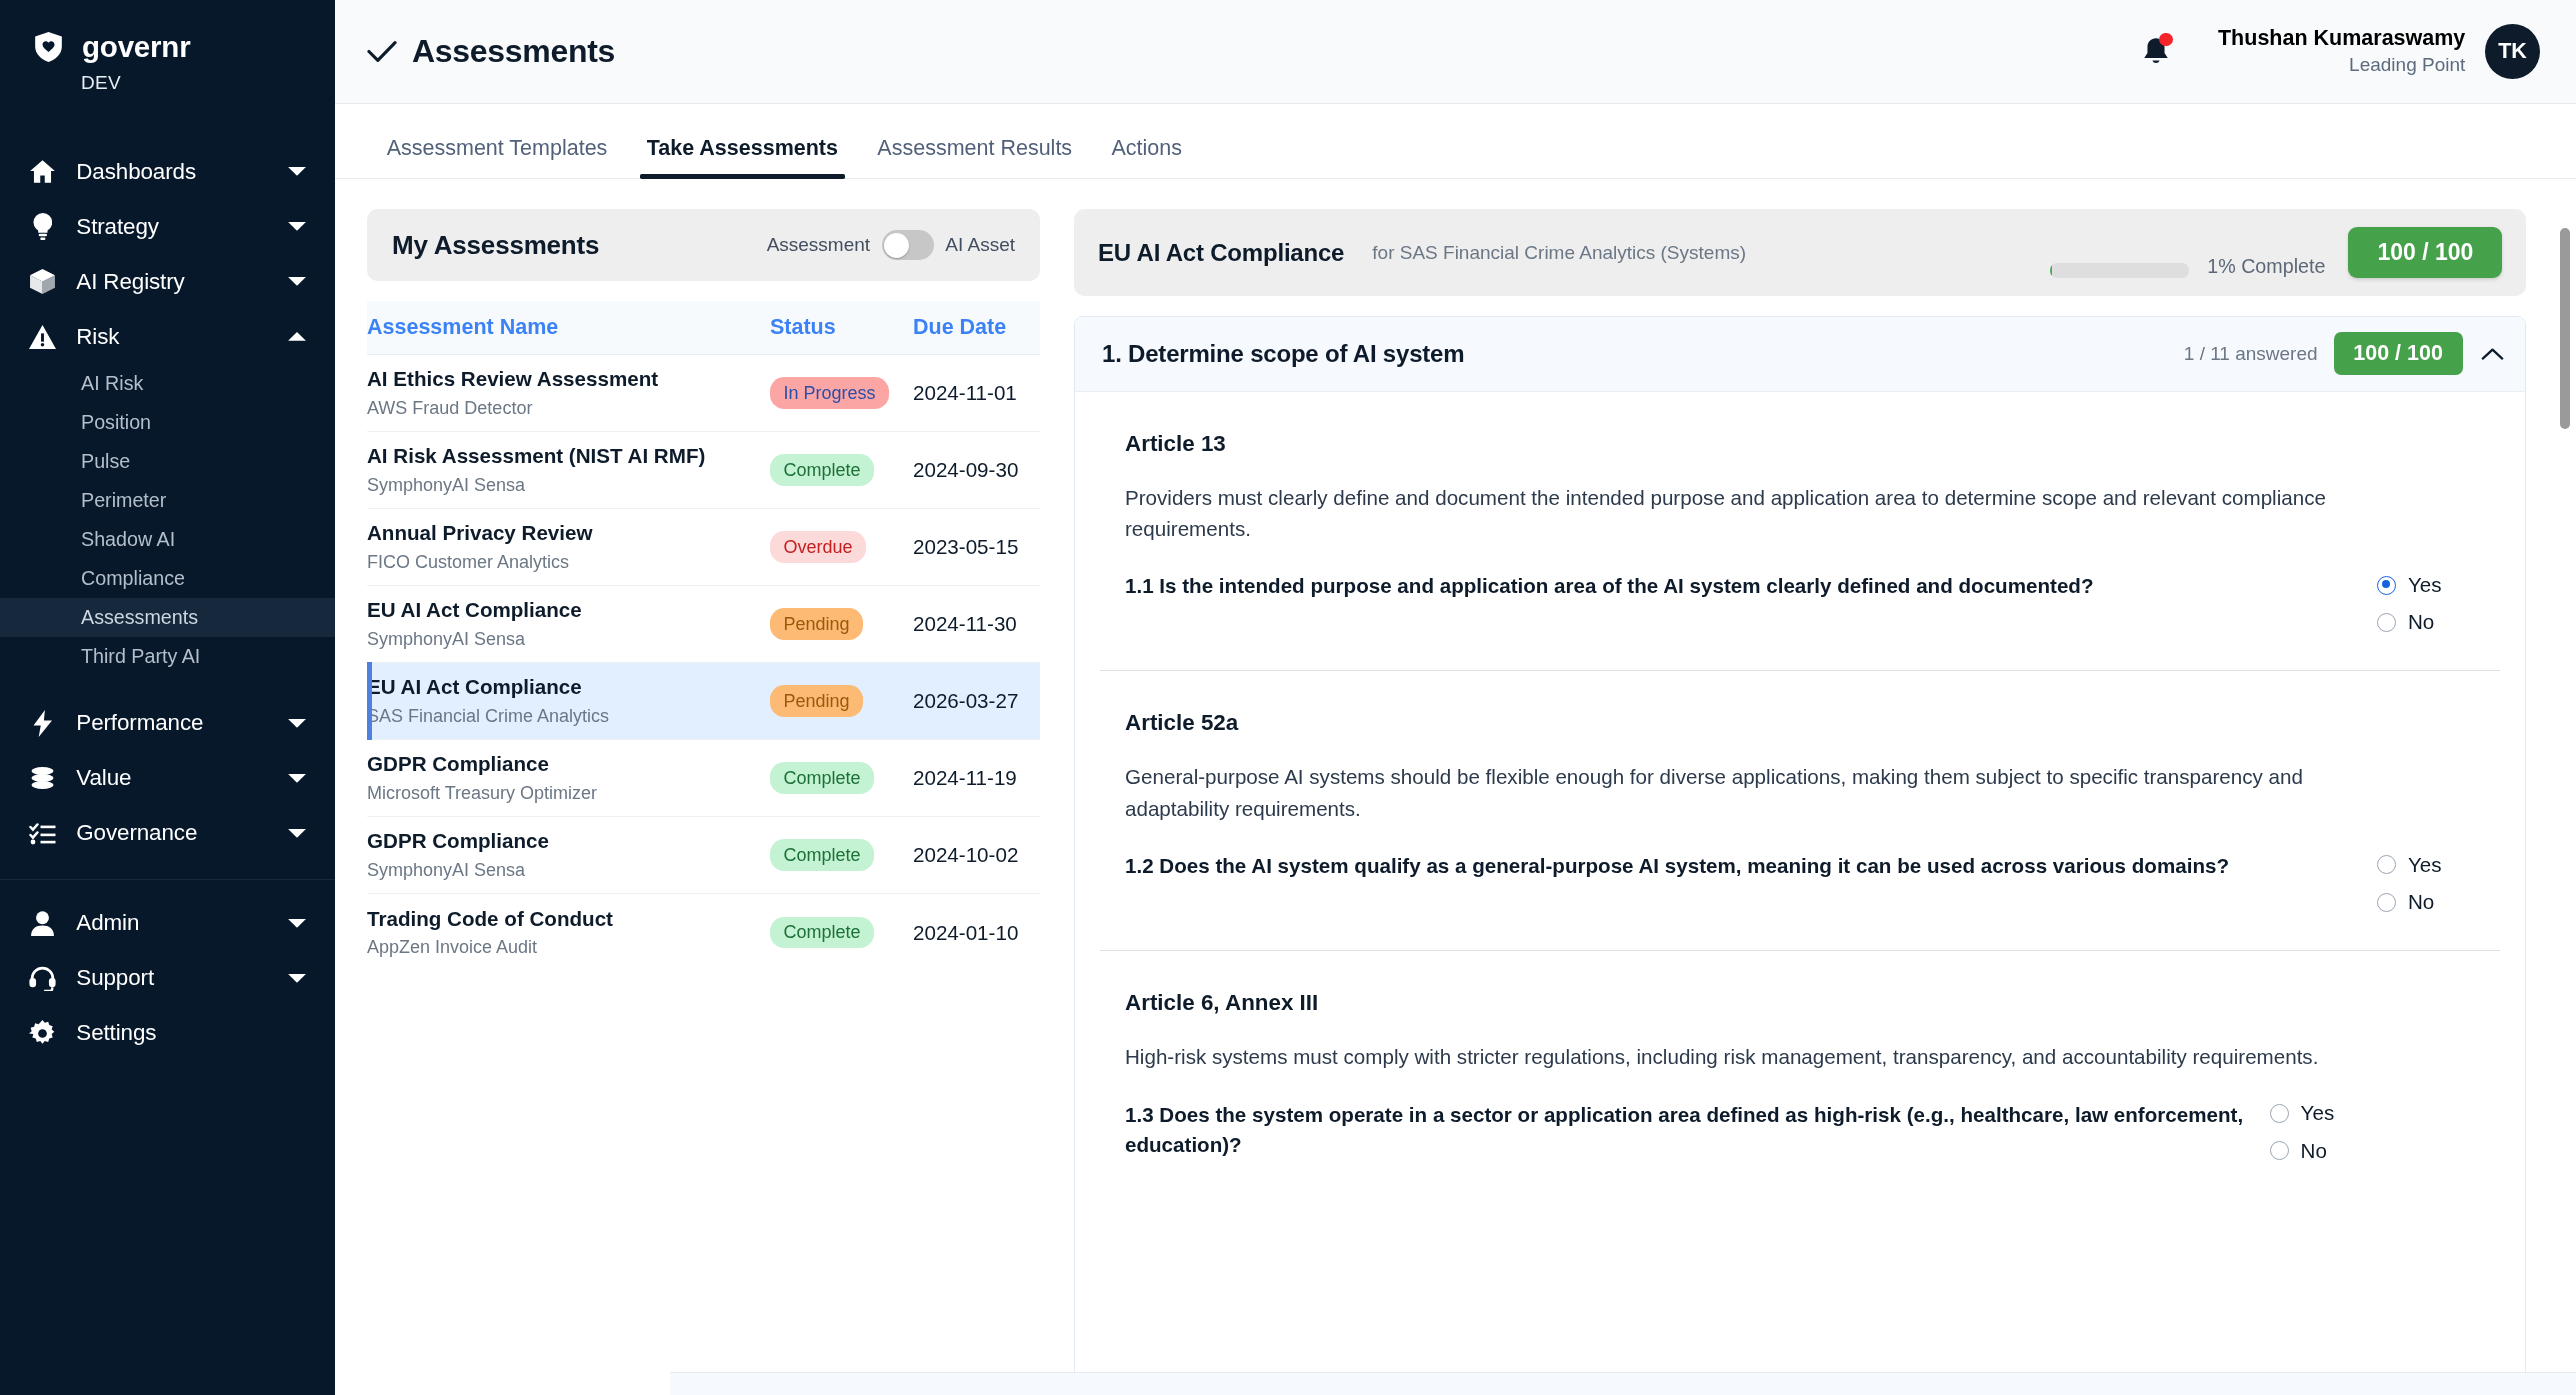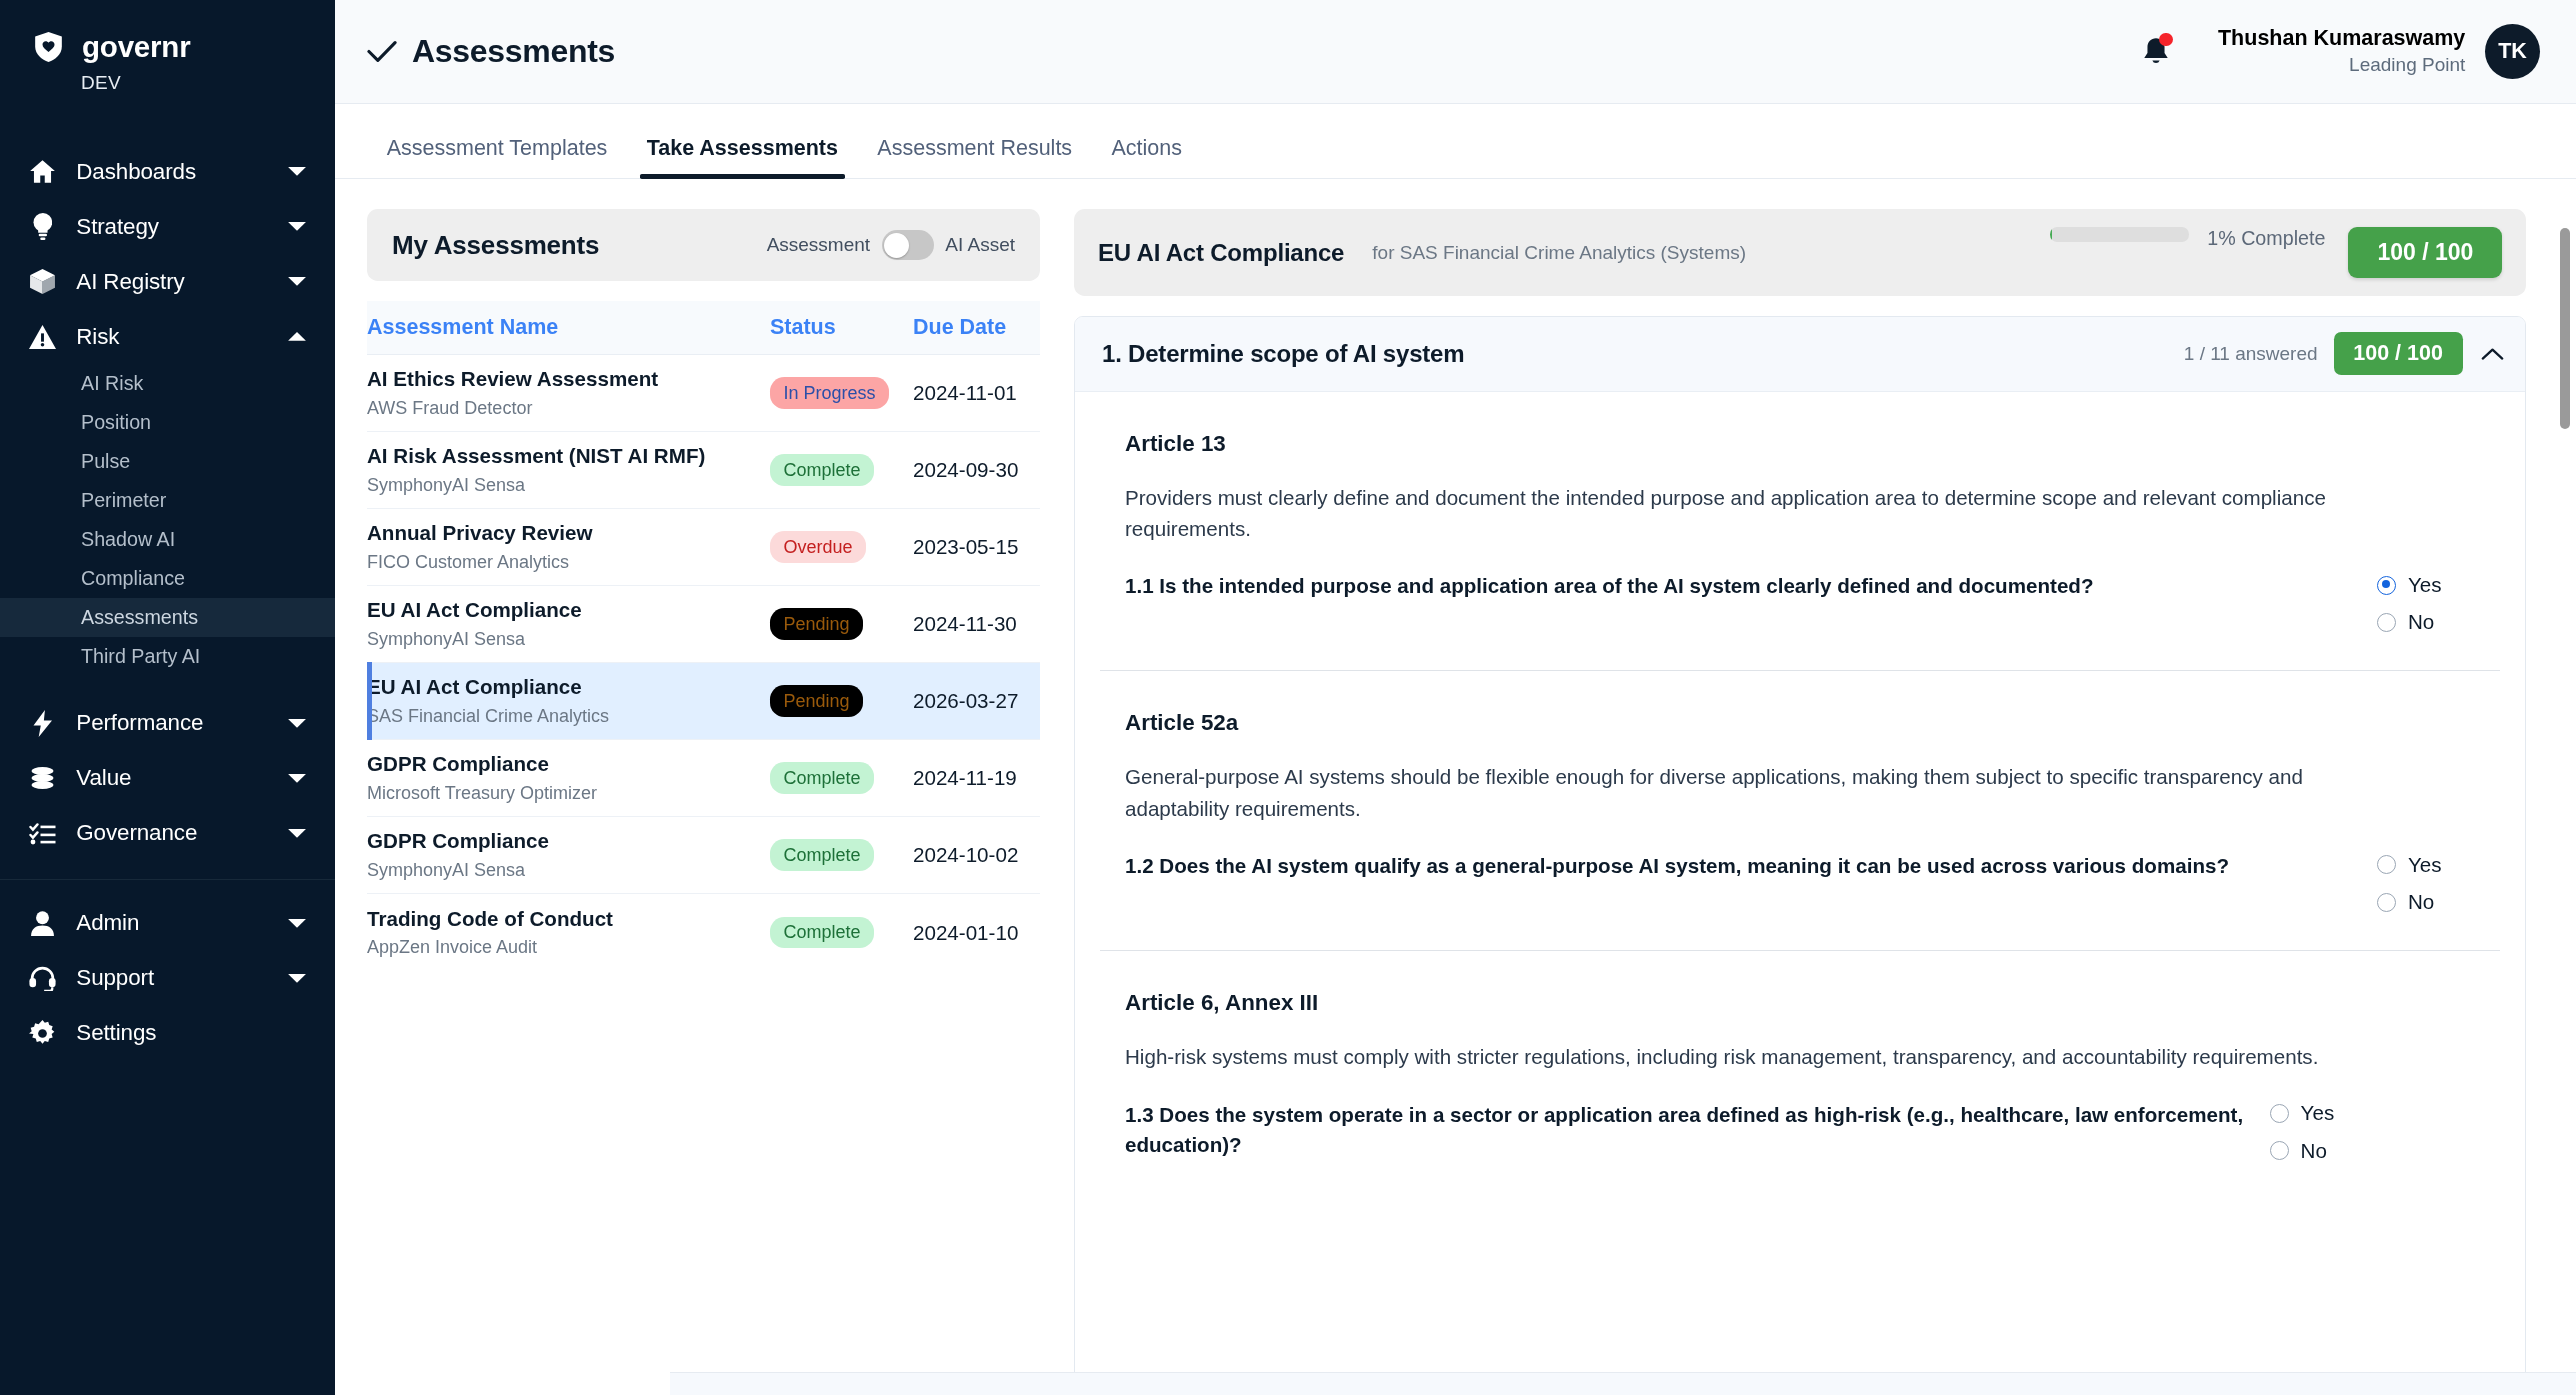--- a/index.html
+++ b/index.html
@@ -109,32 +109,32 @@
   td.c-name { padding-left: 16px; position: relative; }
   tr.arow.selected td.c-name::before {
     content: ""; position: absolute; left: 0; top: -0.9px; bottom: -0.9px; width: 5.4px; background: #4f7fe0;
   }
   .a-name { font-size: 20.6px; font-weight: bold; color: #0d1b2a; line-height: 1.2; }
   .a-sub { font-size: 18px; color: #6b7785; margin-top: 5.4px; line-height: 1.2; }
   .badge { display: inline-block; border-radius: 14.3px; padding: 5.4px 13.4px; font-size: 18px; }
   .badge.inprogress { background: #fca5a5; color: #2b4fa8; }
   .badge.complete { background: #c3f3d3; color: #1d7038; }
   .badge.overdue { background: #fcdada; color: #c42020; }
-  .badge.pending { background: #000000; color: #9a5a0b; }
+  .badge.pending { background: #fdba74; color: #9a5a0b; }
   .a-date { font-size: 20.6px; color: #0d1b2a; }
 
   
   .right-col { flex: 1; min-width: 0; display: flex; flex-direction: column; padding-right: 19.7px; }
   .assess-head {
     background: #eeeeee; border-radius: 10.7px; height: 87px;
     display: flex; align-items: center; padding: 0 24px;
   }
   .ah-title { font-size: 24px; font-weight: bold; color: #0d1b2a; letter-spacing: -0.2px; }
   .ah-for { font-size: 19px; color: #6b7785; margin-left: 28px; }
-  .ah-right { margin-left: auto; display: flex; align-items: flex-start; }
+  .ah-right { margin-left: auto; display: flex; align-items: flex-end; }
   .progress-track { width: 139px; height: 14.3px; border-radius: 7.2px; background: #dedede; overflow: hidden; }
   .progress-fill { height: 100%; width: 1%; background: #47ab55; border-radius: 7.2px; }
   .pct-lbl { font-size: 19.7px; color: #5c6878; margin-left: 18px; margin-right: 23px; }
   .score-pill {
     background: #45a14a; color: #ffffff; border-radius: 9px;
     font-size: 23px; font-weight: bold;
     padding: 11.6px 29px; cursor: pointer;
     box-shadow: 0 1.8px 3.6px rgba(0,0,0,.13);
   }
 

